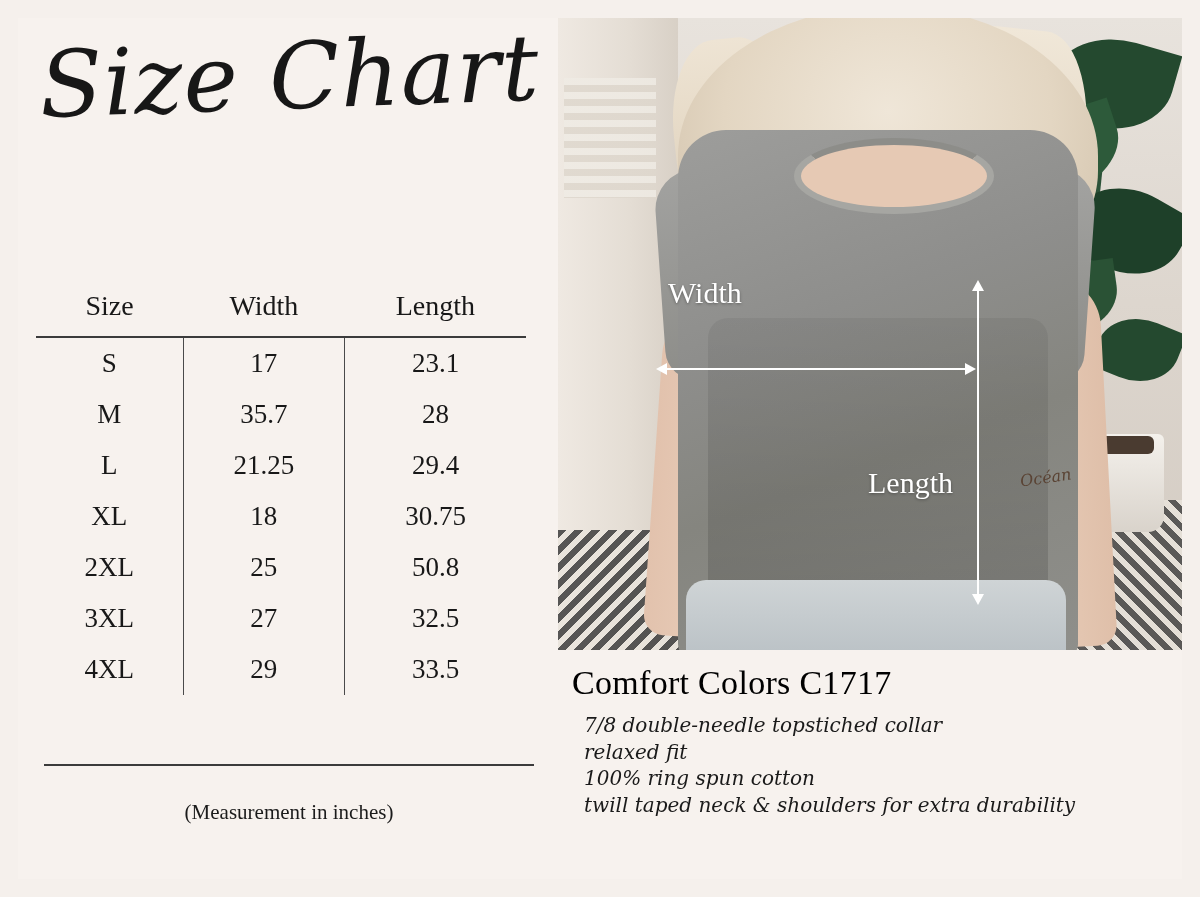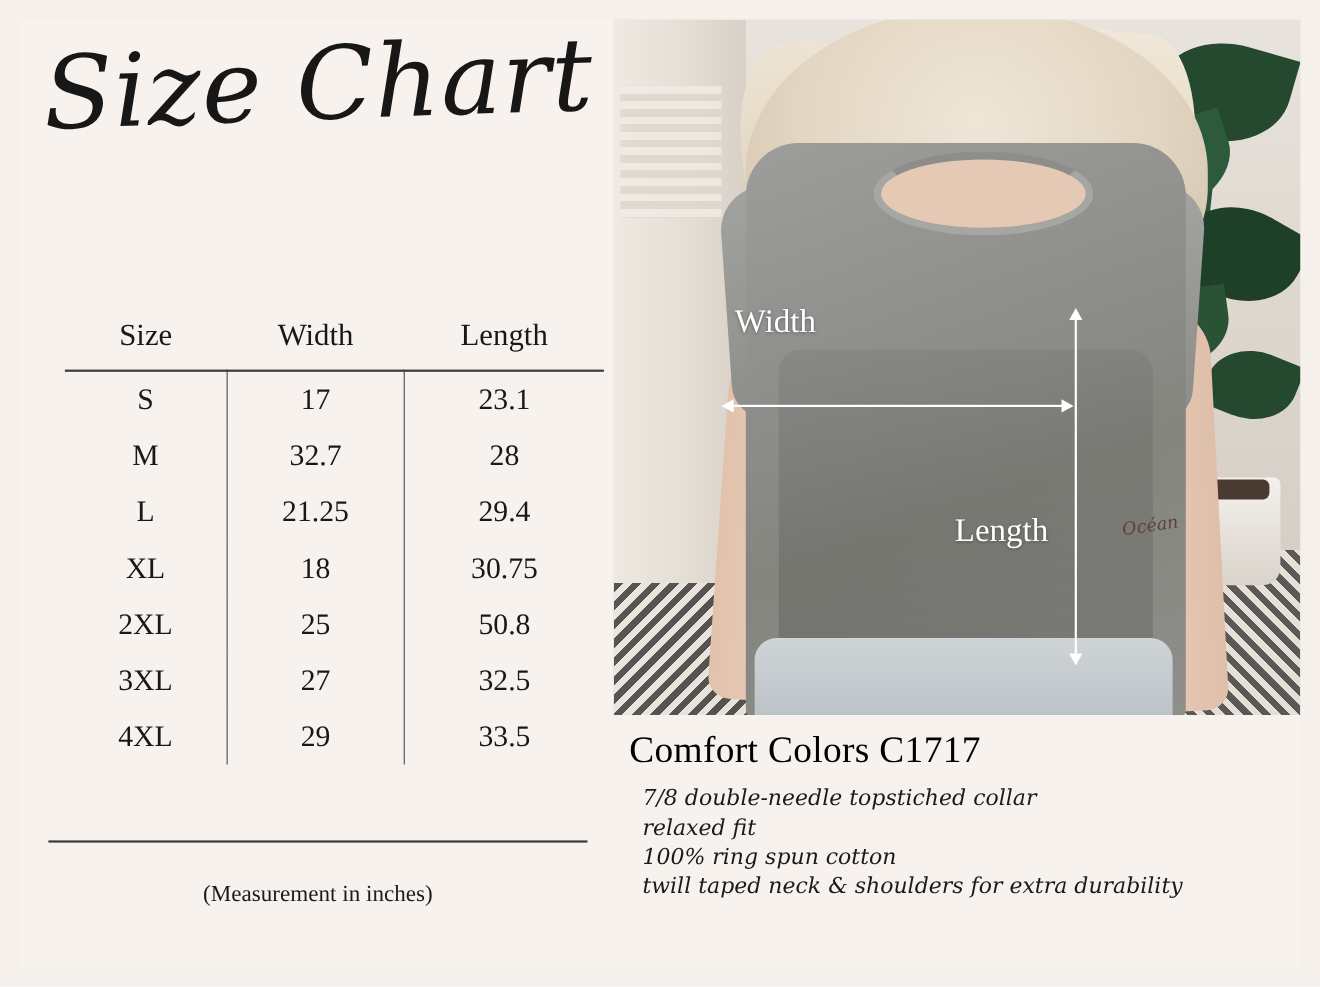--- a/index.html
+++ b/index.html
@@ -50,21 +50,21 @@
     line-height: 1;
     color: #171717;
     letter-spacing: 1px;
     white-space: nowrap;
     transform: rotate(-2deg);
     transform-origin: left top;
   }
 
   .table-wrap {
     position: absolute;
-    left: 41px;
+    left: 18px;
     top: 268px;
     width: 490px;
   }
   table.size-table {
     width: 100%;
     border-collapse: collapse;
     font-family: "Liberation Serif", serif;
     color: #181818;
   }
   table.size-table th {
@@ -365,21 +365,21 @@
             </tr>
           </thead>
           <tbody>
             <tr>
               <td>S</td>
               <td>17</td>
               <td>23.1</td>
             </tr>
             <tr>
               <td>M</td>
-              <td>32.7</td>
+              <td>35.7</td>
               <td>28</td>
             </tr>
             <tr>
               <td>L</td>
               <td>21.25</td>
               <td>29.4</td>
             </tr>
             <tr>
               <td>XL</td>
               <td>18</td>

